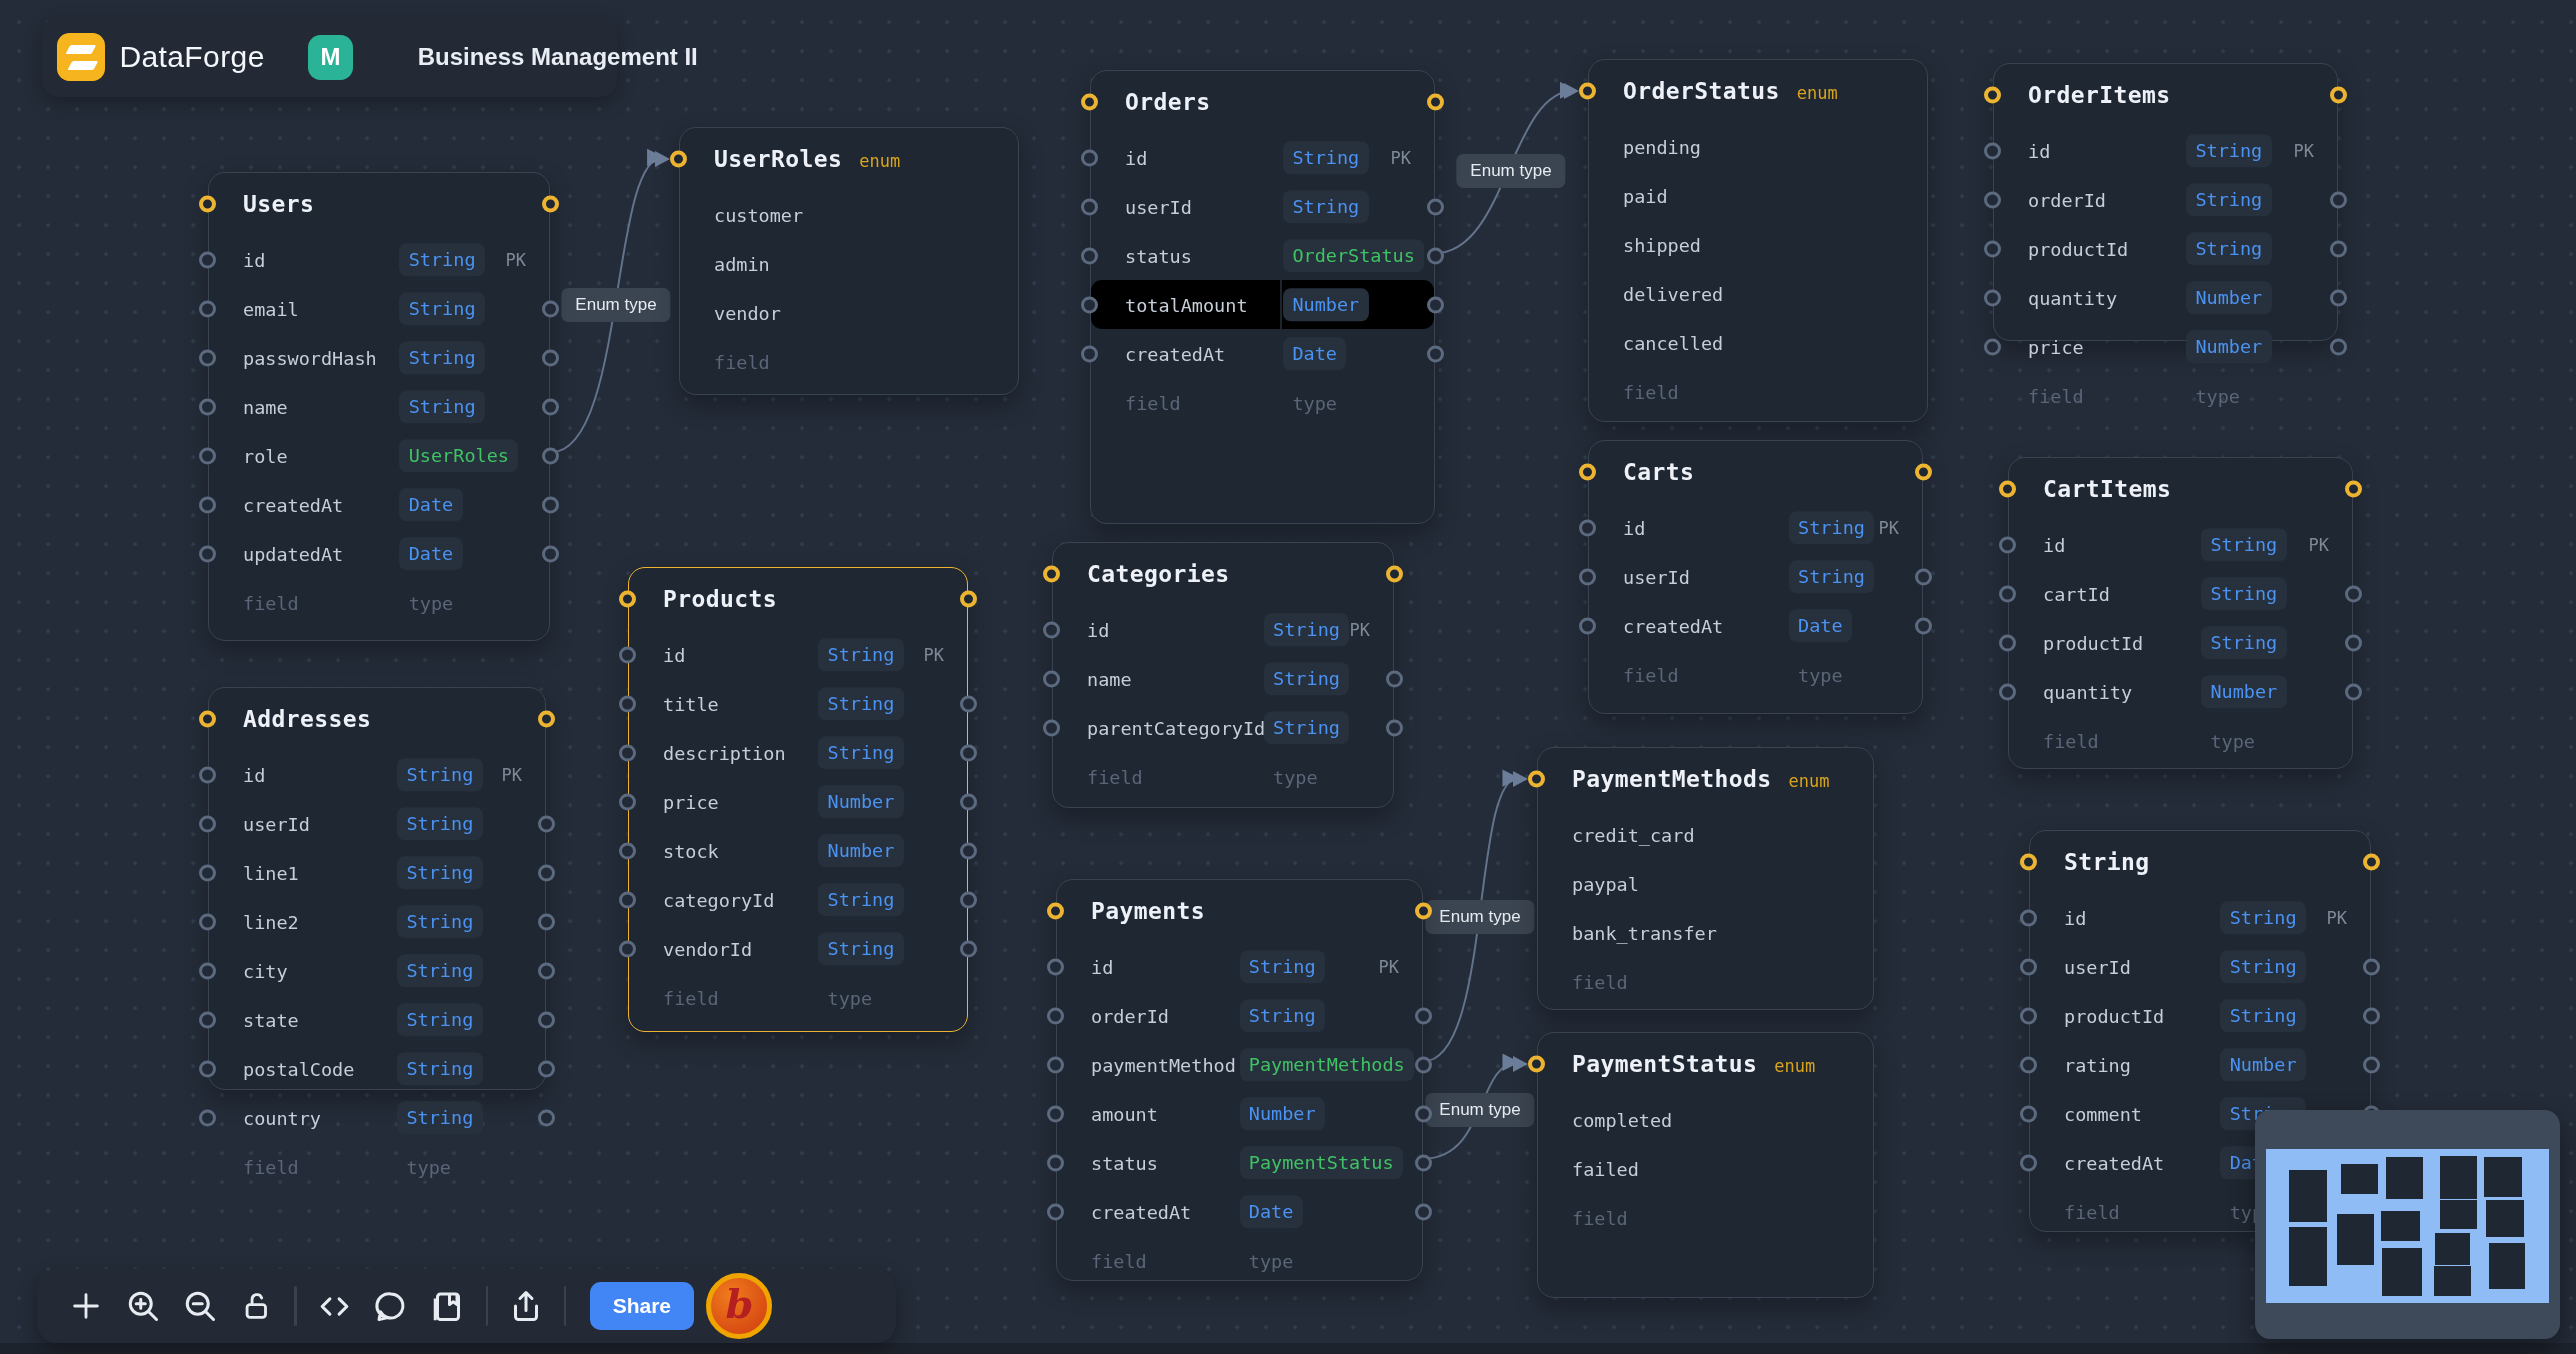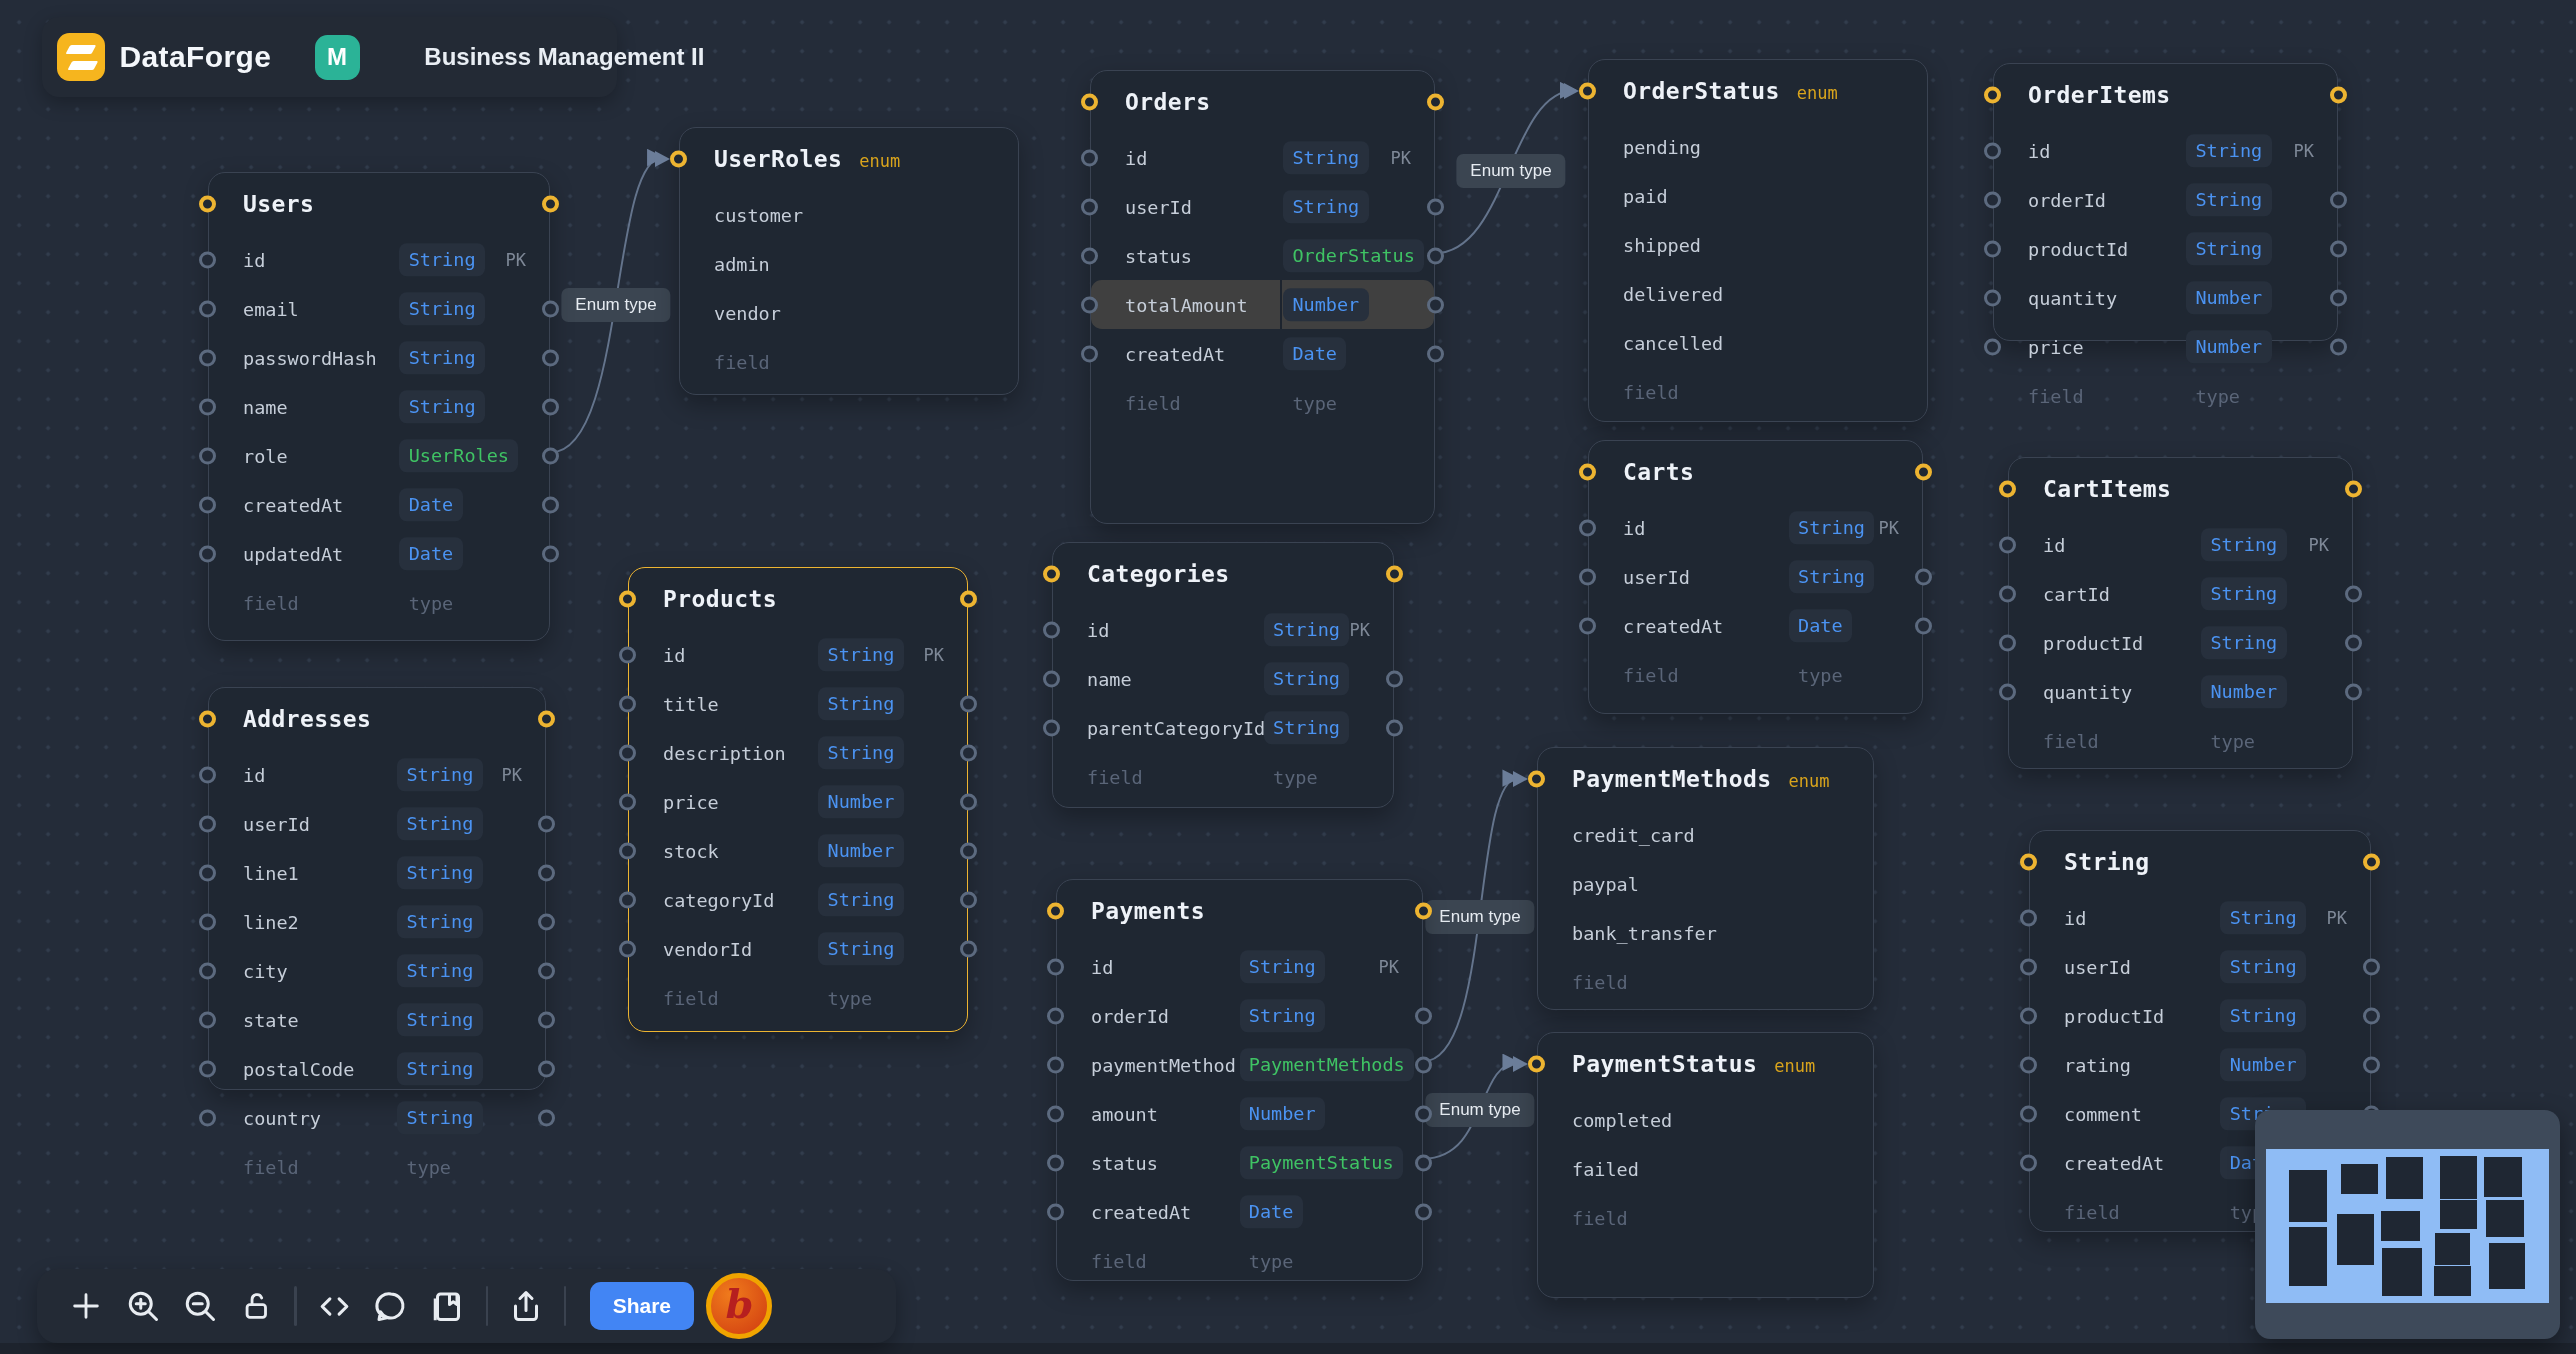--- a/index.html
+++ b/index.html
@@ -18,35 +18,35 @@
   
   .header{
     position:absolute;left:42px;top:17px;width:575px;height:80px;z-index:20;
     background:#232a35;border-radius:17px;display:flex;align-items:center;
     padding:0 31px 0 15.4px;box-sizing:border-box;box-shadow:0 6.2px 18.5px rgba(0,0,0,.25);
   }
   .logo{width:48px;height:48px;border-radius:12.4px;background:#f6b51e;position:relative;flex:0 0 auto;overflow:hidden;}
   .logo i{position:absolute;left:10.8px;width:26px;height:8.5px;background:#fff;border-radius:1.5px;transform:skewX(-28deg);}
   .logo i.b1{top:11.6px;}
   .logo i.b2{top:28px;left:12.4px;}
-  .brand{font-size:30px;font-weight:700;color:#f4f7fb;margin-left:14px;letter-spacing:0.4px;}
+  .brand{font-size:30px;font-weight:400;color:#f4f7fb;margin-left:14px;letter-spacing:0.4px;}
   .hdiv{width:2.3px;height:36px;background:#3d4552;border-radius:1.5px;margin:0 21.6px;}
   .avatar{width:45px;height:45px;border-radius:12.4px;background:#2bb397;color:#fff;font-size:24px;font-weight:700;
     display:flex;align-items:center;justify-content:center;flex:0 0 auto;}
   .project{font-size:24px;font-weight:600;color:#e9eef4;margin-left:21.6px;white-space:nowrap;}
 
   
   .node{position:absolute;background:#1f2732;border:1.9px solid #3a4352;border-radius:17px;z-index:2;
     box-shadow:0 9.3px 23px rgba(0,0,0,.28);box-sizing:border-box;}
   .node.selected{border-color:#edb431;}
   .node-title{height:62px;display:flex;align-items:center;padding-left:34px;position:relative;}
   .tname{font-family:"DejaVu Sans Mono",monospace;font-weight:700;font-size:23px;color:#eef2f8;letter-spacing:0.4px;}
   .etag{font-family:"DejaVu Sans Mono",monospace;font-size:17px;color:#d9a41c;margin-left:17px;margin-top:3.1px;}
   .row{height:49px;position:relative;}
-  .row.hl{background:#404040;border-radius:10.8px;}
+  .row.hl{background:#000000;border-radius:10.8px;}
   .row.hl::after{content:'';position:absolute;left:55%;top:0;bottom:0;width:2.3px;background:#1d242e;}
   .fname{position:absolute;left:34px;top:50%;transform:translateY(-50%);
     font-family:"DejaVu Sans Mono",monospace;font-size:18.5px;color:#c6ced9;white-space:nowrap;}
   .tpill{position:absolute;top:50%;transform:translateY(-50%);background:#27303d;border-radius:7.7px;
     padding:6.2px 9.3px;font-family:"DejaVu Sans Mono",monospace;font-size:18.5px;color:#4b93f2;white-space:nowrap;}
   .tpill.enumtype{color:#3fc364;}
   .pk{position:absolute;right:23px;top:50%;transform:translateY(-50%);
     font-family:"DejaVu Sans Mono",monospace;font-size:17px;color:#7e8897;}
   .muted{color:#5a6578 !important;}
   .ph-type{position:absolute;top:50%;transform:translateY(-50%);

